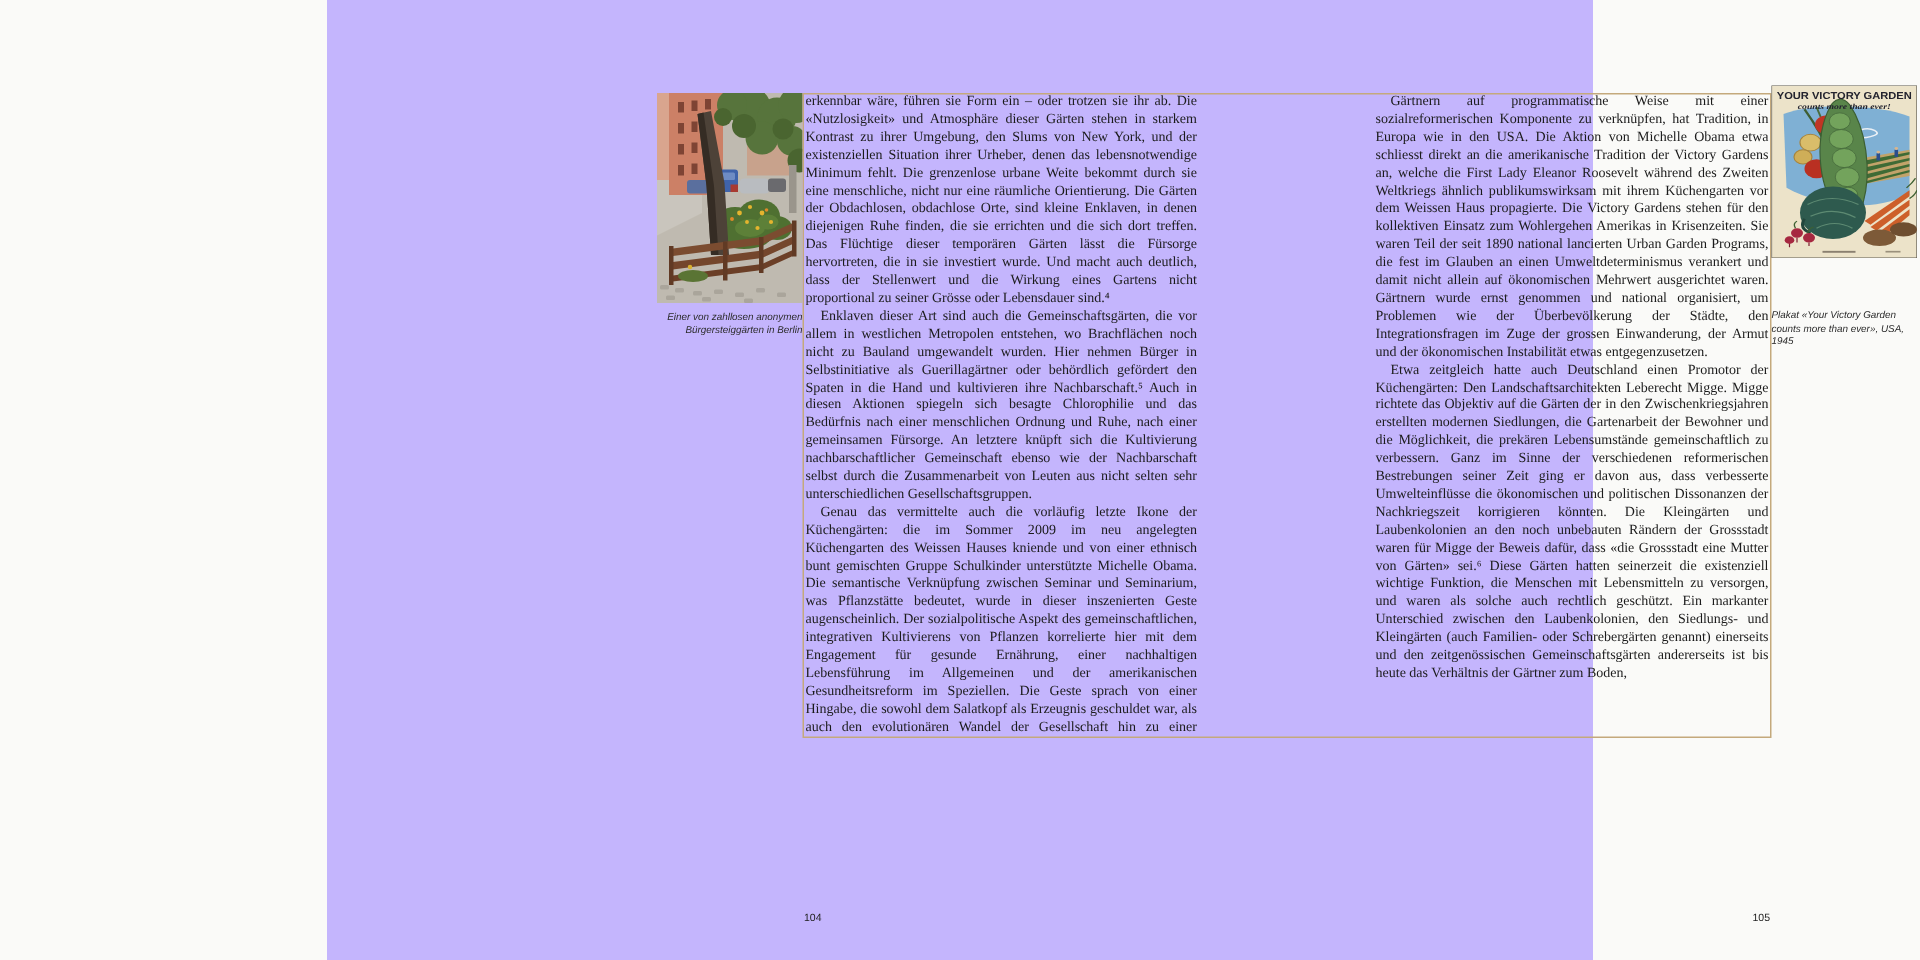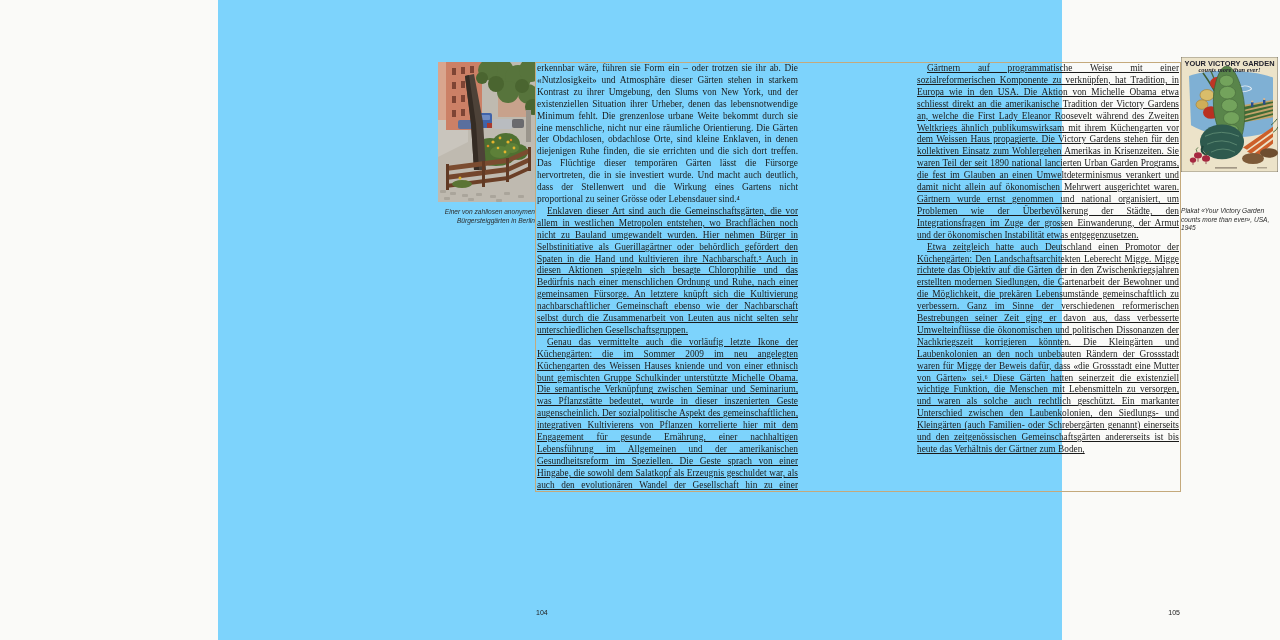--- a/index.html
+++ b/index.html
@@ -2,21 +2,21 @@
 <html lang="de"><head>
 <meta charset="utf-8">
 <style>
   html,body{margin:0;padding:0;}
   body{
     width:1280px;height:640px;position:relative;overflow:hidden;
     background:#fafaf8;
     font-family:"Liberation Serif","DejaVu Serif",serif;
     color:#1b1b1b;
   }
-  .spread{position:absolute;left:218px;top:0;width:844px;height:640px;background:#7dd3fc;}
+  .spread{position:absolute;left:218px;top:0;width:844px;height:640px;background:#c4b5fd;}
   .abs{position:absolute;}
   
   .photo{left:220px;top:62px;width:97px;height:140px;}
   .photo svg{display:block;width:100%;height:100%;}
   
   .caption{
     font-family:"Liberation Sans","DejaVu Sans",sans-serif;
     font-style:italic;font-size:6.6px;line-height:8.6px;color:#2b2b2b;
   }
   .caption-left{left:218px;top:208px;width:99px;text-align:right;}
@@ -28,21 +28,21 @@
   }
   .column{
     top:63px;height:428px;overflow:hidden;
     font-size:9.35px;line-height:11.9px;text-align:justify;
     hyphens:auto;-webkit-hyphens:auto;
     color:#1b1b1b;
   }
   .col-left{left:319px;width:261px;}
   .col-right{left:699px;width:262px;}
   .column p{margin:0;}
-  .column p.indent{text-indent:10px;text-decoration:underline;}
+  .column p.indent{text-indent:10px;}
   
   .poster{left:963px;top:57px;width:97px;height:115px;}
   .poster svg{display:block;width:100%;height:100%;}
   
   .pagenum{
     font-family:"Liberation Sans","DejaVu Sans",sans-serif;
     font-size:7px;color:#222;
   }
   .pagenum-left{left:318px;top:609px;width:30px;text-align:left;}
   .pagenum-right{left:931px;top:609px;width:31px;text-align:right;}

